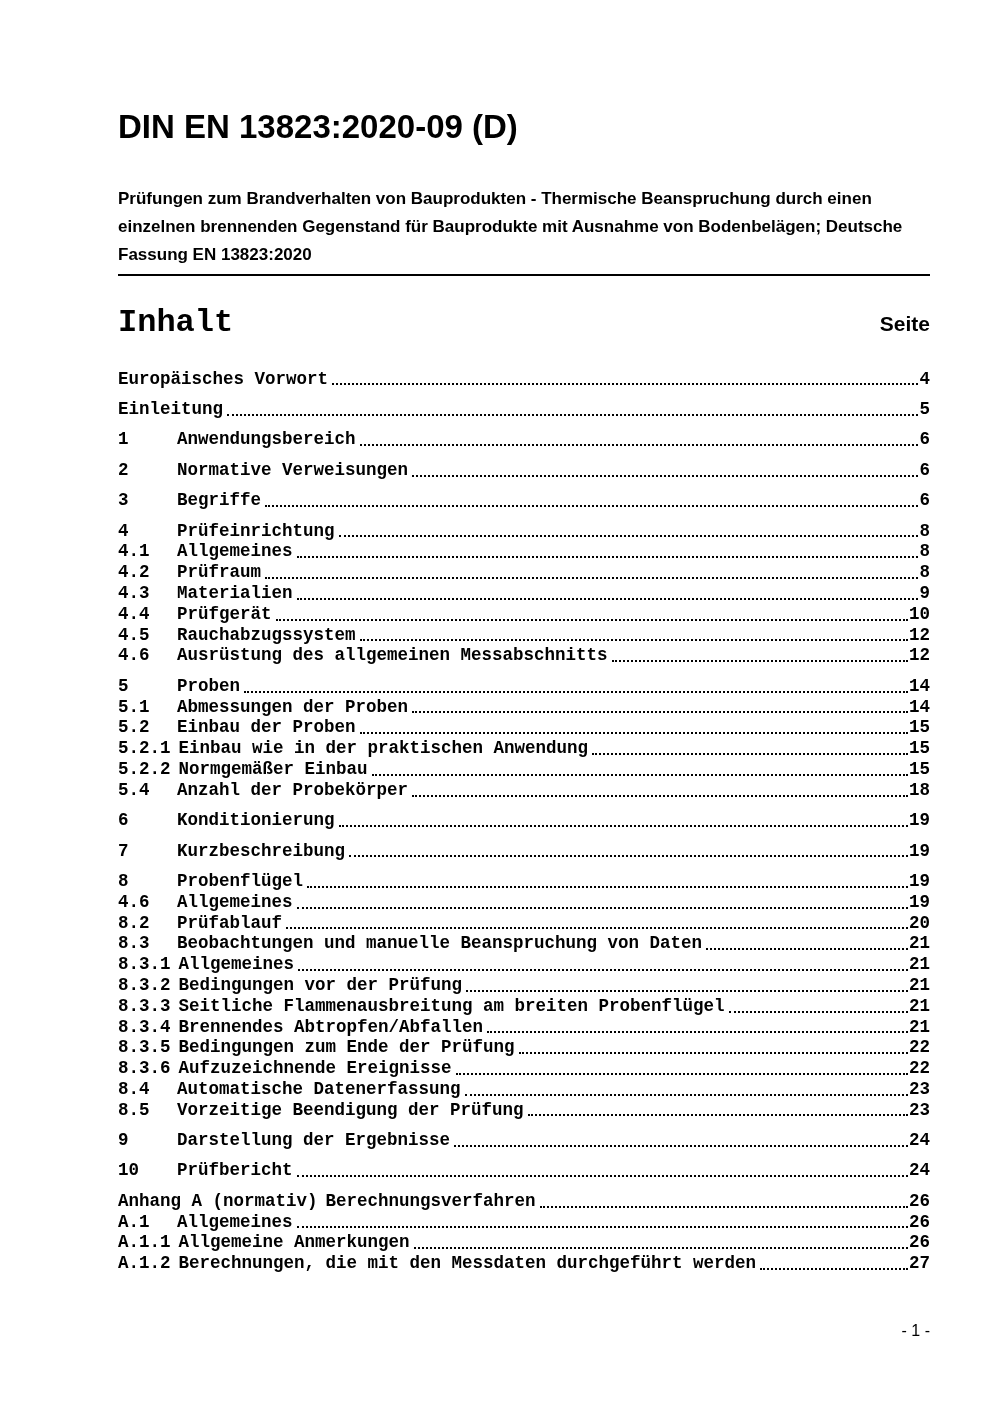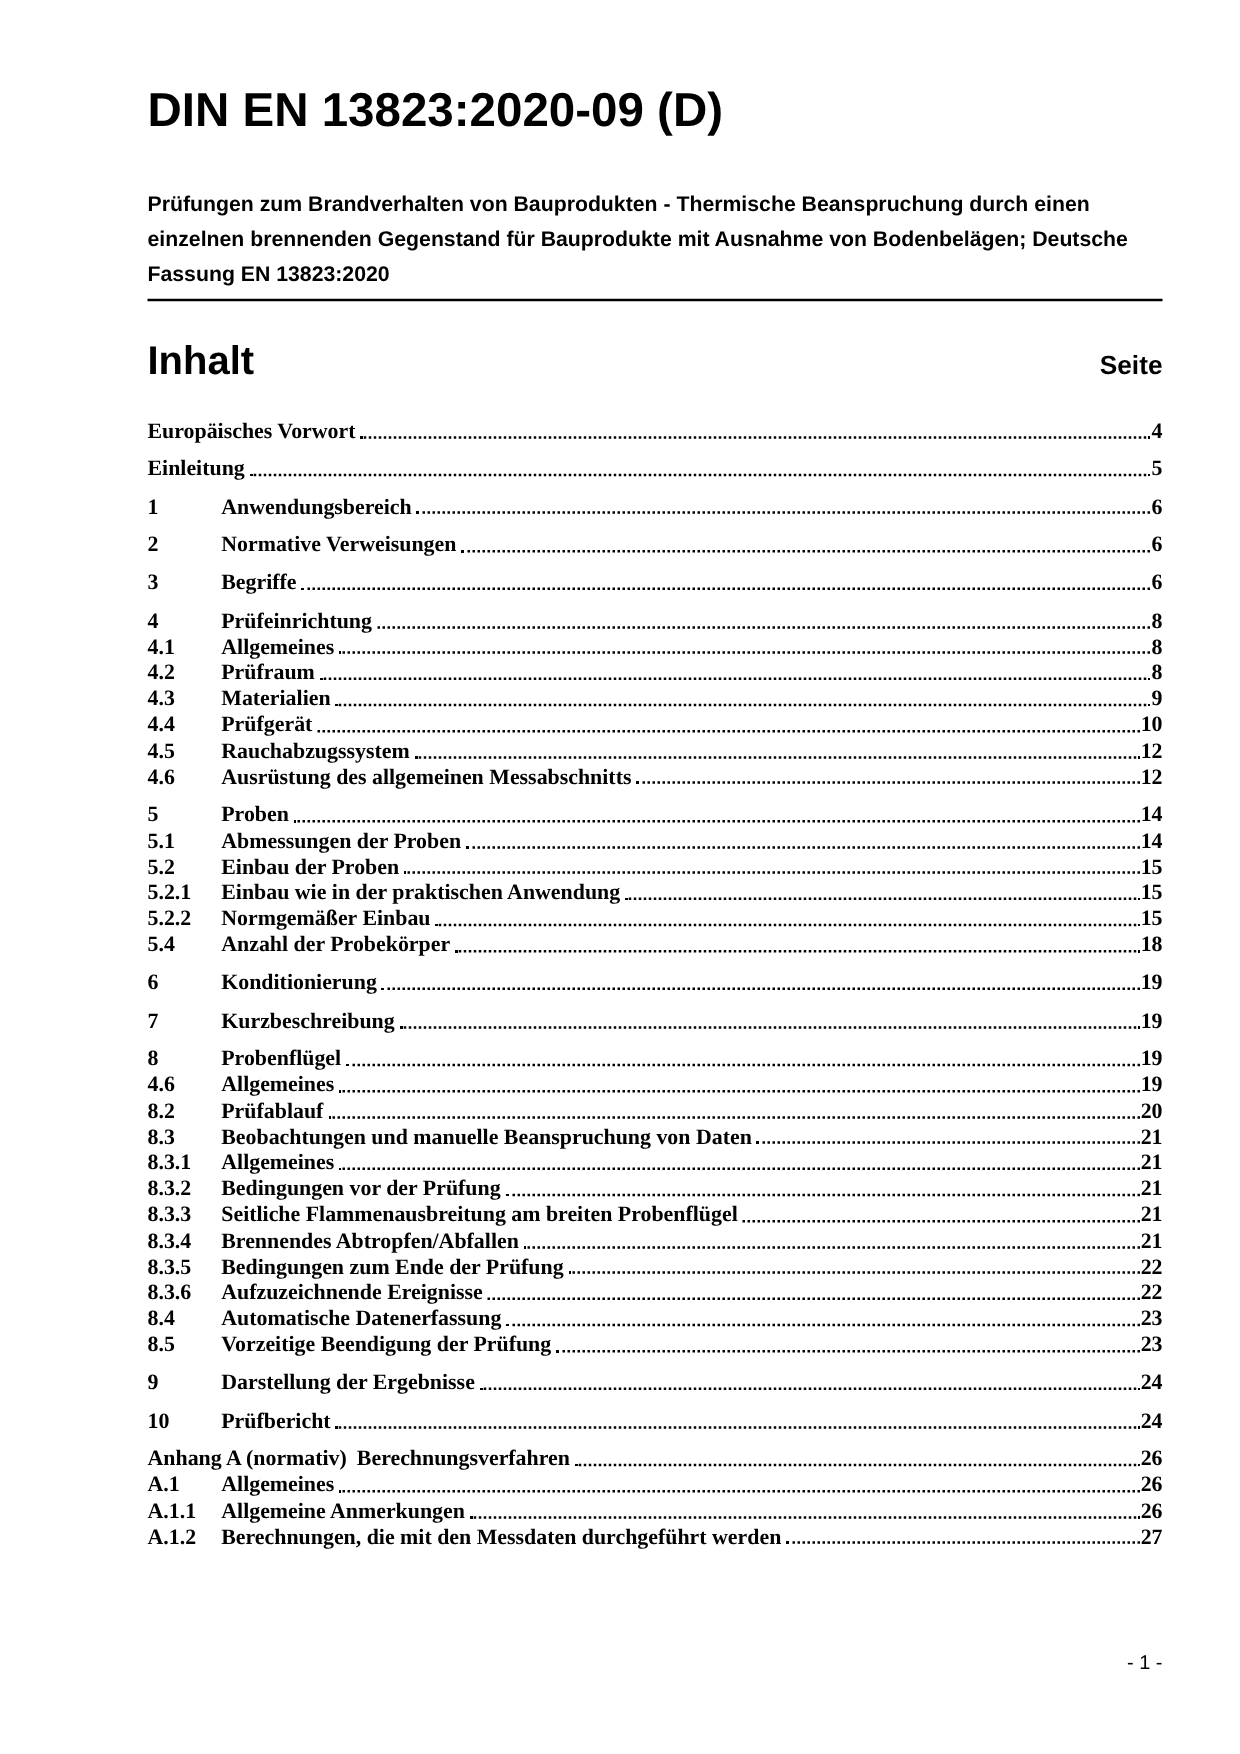--- a/index.html
+++ b/index.html
@@ -17,23 +17,23 @@
   }
   .page {
     position: relative;
     width: 992px;
     height: 1403px;
     box-sizing: border-box;
     padding: 0 62px 0 118px;
   }
   .doc-title {
     margin: 0;
-    padding-top: 70px;
-    font-family: "Liberation Sans", sans-serif;
-    font-size: 38px;
+    padding-top: 110px;
+    font-family: "Liberation Sans", sans-serif;
+    font-size: 33px;
     font-weight: bold;
     line-height: 1.05;
     letter-spacing: 0px;
   }
   .doc-subtitle {
     margin: 0;
     margin-top: 40px;
     font-family: "Liberation Sans", sans-serif;
     font-size: 17px;
     font-weight: bold;
@@ -47,21 +47,21 @@
     width: 812px;
   }
   .toc-header {
     margin-top: 31px;
     display: flex;
     justify-content: space-between;
     align-items: baseline;
     width: 812px;
   }
   .toc-heading {
-    font-family: Liberation Sans, sans-serif;
+    font-family: Liberation Mono, monospace;
     font-size: 32px;
     font-weight: bold;
     line-height: 1.0;
   }
   .toc-page-label {
     font-family: "Liberation Sans", sans-serif;
     font-size: 21px;
     font-weight: bold;
     line-height: 1.0;
   }
@@ -71,20 +71,21 @@
     font-family: "Liberation Serif", serif;
     font-size: 17.5px;
     font-weight: bold;
   }
   .toc-row {
     display: flex;
     align-items: baseline;
     height: 20.8px;
     line-height: 20.8px;
     white-space: nowrap;
+    font-family: Liberation Mono, monospace;
   }
   .toc-row.top {
     margin-top: 9.6px;
   }
   .toc-row .num {
     flex: 0 0 auto;
     min-width: 59px;
     padding-right: 8px;
     box-sizing: border-box;
   }

